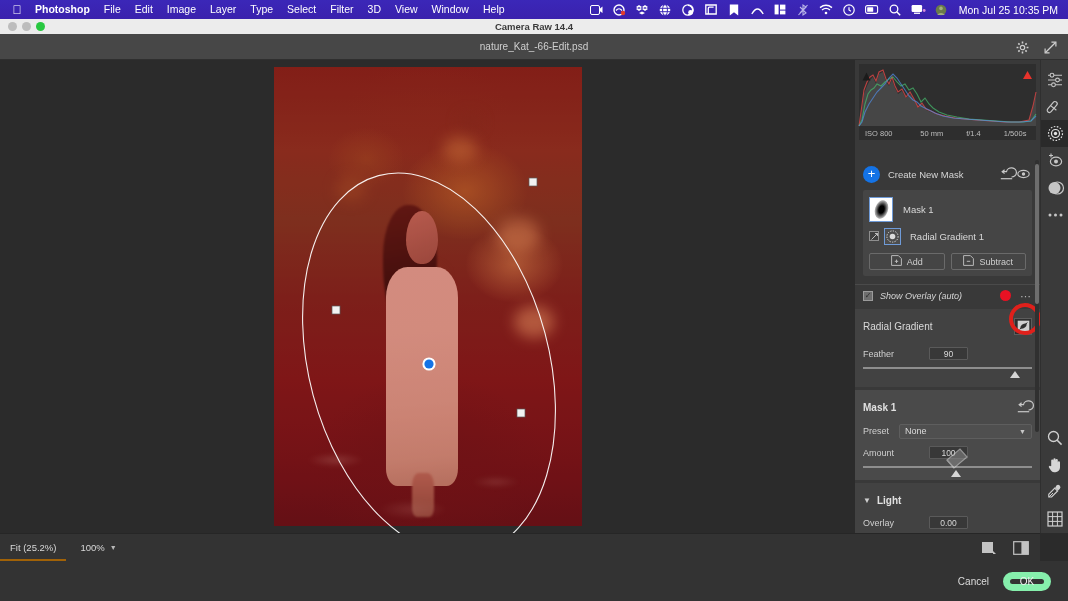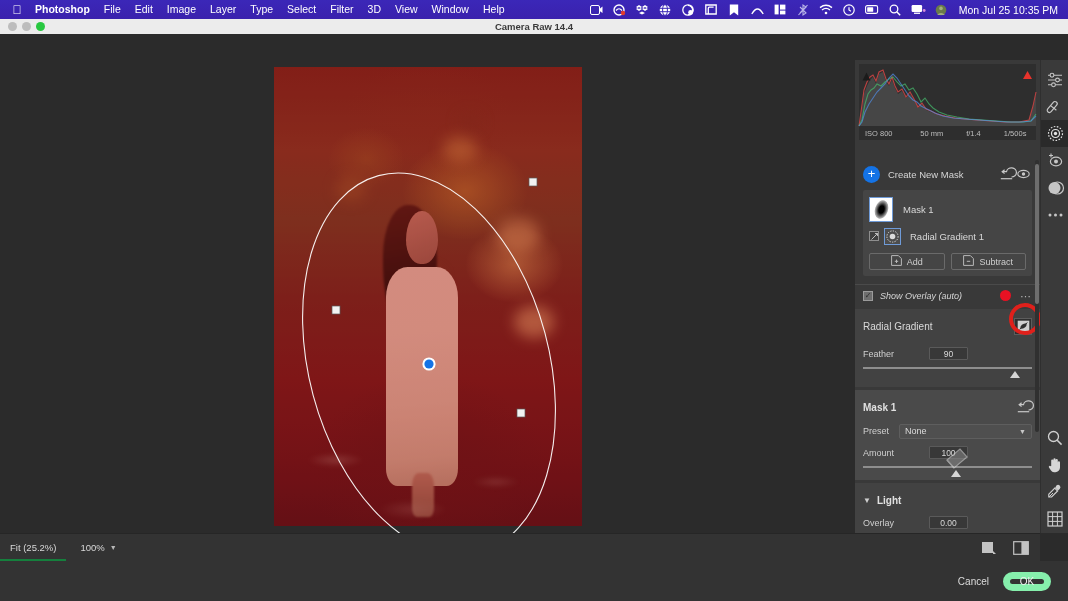--- a/index.html
+++ b/index.html
@@ -299,21 +299,21 @@
   .tool.active { background: #2a2a2a; }
 
   
   .bottombar {
     position: absolute; top: 533px; left: 0; width: 1040px; height: 28px;
     background: #333333; border-top: 1px solid #262626;
     display: flex; align-items: center;
   }
   .zoom-fit {
     font-size: 9.5px; color: #d8d8d8; padding: 0 10px; line-height: 27px;
-    border-bottom: 2px solid #15803d; height: 27px;
+    border-bottom: 2px solid #a16207; height: 27px;
   }
   .zoom-pct { font-size: 9.5px; color: #d8d8d8; padding: 0 5px 0 14px; }
   .zoom-chev { font-size: 7px; color: #b8b8b8; padding-right: 8px; }
   .bb-spacer { flex: 1; }
   .view-btn {
     width: 26px; height: 20px; display: flex; align-items: center; justify-content: center;
     margin-right: 6px;
   }
 
   .footer {
@@ -456,20 +456,38 @@
 
   <div class="titlebar">
     <div class="traffic">
       <div class="tl red"></div>
       <div class="tl yellow"></div>
       <div class="tl green"></div>
     </div>
     <div class="wt">Camera Raw 14.4</div>
   </div>
 
+  <div class="acr-header">
+    <div class="fname">nature_Kat_-66-Edit.psd</div>
+    <div class="hdr-btn gear">
+      <svg width="13" height="13" viewBox="0 0 14 14">
+          <circle cx="7" cy="7" r="2.4" fill="none" stroke="#cfcfcf" stroke-width="1.3"></circle>
+          <g stroke="#cfcfcf" stroke-width="1.7">
+            <path d="M7 0.6 V2.6 M7 11.4 V13.4 M0.6 7 H2.6 M11.4 7 H13.4 M2.5 2.5 L3.9 3.9 M10.1 10.1 L11.5 11.5 M11.5 2.5 L10.1 3.9 M3.9 10.1 L2.5 11.5"></path>
+          </g>
+        </svg>
+    </div>
+    <div class="hdr-btn expand">
+      <svg width="13" height="13" viewBox="0 0 14 14">
+          <path d="M8 1.2 H12.8 V6" fill="none" stroke="#cfcfcf" stroke-width="1.3"></path>
+          <path d="M6 12.8 H1.2 V8" fill="none" stroke="#cfcfcf" stroke-width="1.3"></path>
+          <path d="M12.4 1.6 L1.6 12.4" stroke="#cfcfcf" stroke-width="1.3"></path>
+        </svg>
+    </div>
+  </div>
 
   <div class="canvas-area">
     <div class="photo">
       <div class="bg"></div>
       <div class="blob" style="left:55%;top:15%;width:34px;height:26px;background:rgba(226,184,92,0.45);"></div>
       <div class="blob" style="left:72%;top:33%;width:44px;height:34px;background:rgba(238,206,128,0.50);"></div>
       <div class="blob" style="left:78%;top:52%;width:40px;height:32px;background:rgba(244,216,142,0.55);"></div>
       <div class="blob" style="left:20%;top:24%;width:30px;height:24px;background:rgba(188,128,58,0.40);"></div>
       <div class="blob" style="left:46%;top:44%;width:26px;height:22px;background:rgba(150,140,60,0.35);"></div>
       <div class="blob" style="left:60%;top:10%;width:22px;height:18px;background:rgba(140,60,40,0.45);"></div>

